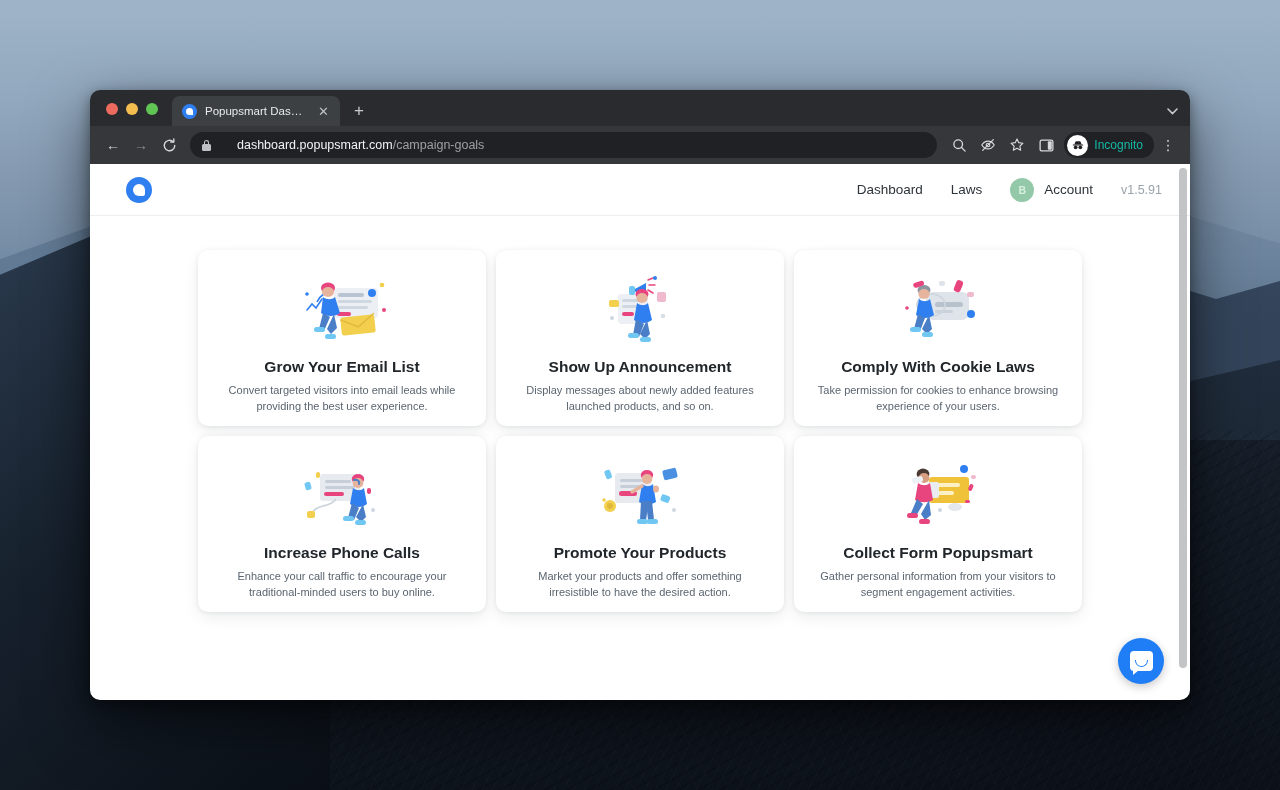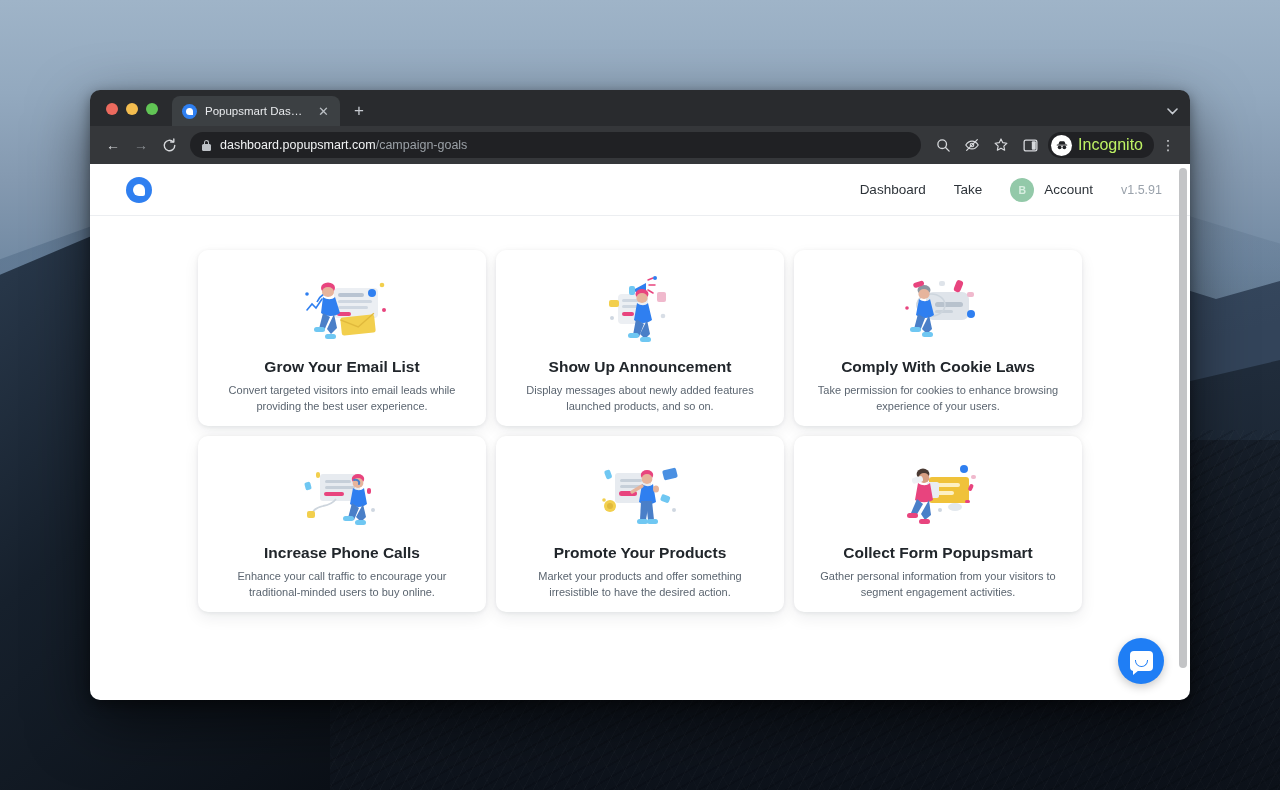--- a/index.html
+++ b/index.html
@@ -88,41 +88,41 @@
   .toolbar {
     height:38px; background:#35373a; display:flex; align-items:center; padding:0 10px; gap:2px;
   }
   .navbtn {
     width:26px; height:26px; display:flex; align-items:center; justify-content:center;
     color:#d6d8db; font-size:14px; border-radius:50%;
   }
   .navbtn.dim { color:#8b8f94; }
   .omnibox {
     flex:1; height:26px; background:#202124; border-radius:13px; margin:0 8px 0 6px;
-    display:flex; align-items:center; padding:2px 12px; gap:9px; min-width:0;
+    display:flex; align-items:center; padding:2px 12px; gap:26px; min-width:0;
   }
   .lock { width:9px; height:11px; position:relative; flex:none; }
   .lock .body { position:absolute; bottom:0; width:9px; height:7px; background:#bdc1c6; border-radius:1.5px; }
   .lock .shackle {
     position:absolute; top:0; left:2px; width:5px; height:5px;
     border:1.4px solid #bdc1c6; border-bottom:none; border-radius:3px 3px 0 0;
   }
   .url { font-size:12.5px; color:#f1f3f4; white-space:nowrap; }
   .url .path { color:#9aa0a6; }
   .tb-icons { display:flex; align-items:center; gap:5px; }
   .tb-ic { width:24px; height:24px; display:flex; align-items:center; justify-content:center; color:#d6d8db; }
   .incog {
     height:26px; background:#202124; border-radius:13px; display:flex; align-items:center;
     gap:6px; padding:0 11px 0 3px; margin-left:4px;
   }
   .incog-av {
     width:21px; height:21px; border-radius:50%; background:#fff; flex:none;
     display:flex; align-items:center; justify-content:center;
   }
-  .incog-label { color:#bef264; font-size:16px; white-space:nowrap; }
+  .incog-label { color:#14b8a6; font-size:12px; white-space:nowrap; }
   .kebab { color:#d6d8db; font-size:14px; padding:0 5px; letter-spacing:0; line-height:1; }
 
   
   .viewport { height:536px; background:#fff; position:relative; overflow:hidden; }
 
   .appbar {
     height:52px; background:#fff; border-bottom:1px solid #eceef1;
     display:flex; align-items:center; padding:0 28px 0 36px;justify-content:flex-end;
   }
   .logo {
@@ -290,21 +290,21 @@
   </div>
 
   <div class="viewport">
 
     <div class="appbar">
       <div class="logo">
           <span class="logo-inner"></span>
         </div>
       <nav class="appnav">
         <span class="navlink">Dashboard</span>
-        <span class="navlink">Take</span>
+        <span class="navlink">Laws</span>
         <span class="acct">
           <span class="acct-av">B</span>
           <span class="navlink">Account</span>
         </span>
         <span class="version">v1.5.91</span>
       </nav>
     </div>
 
     <div class="page">
 

